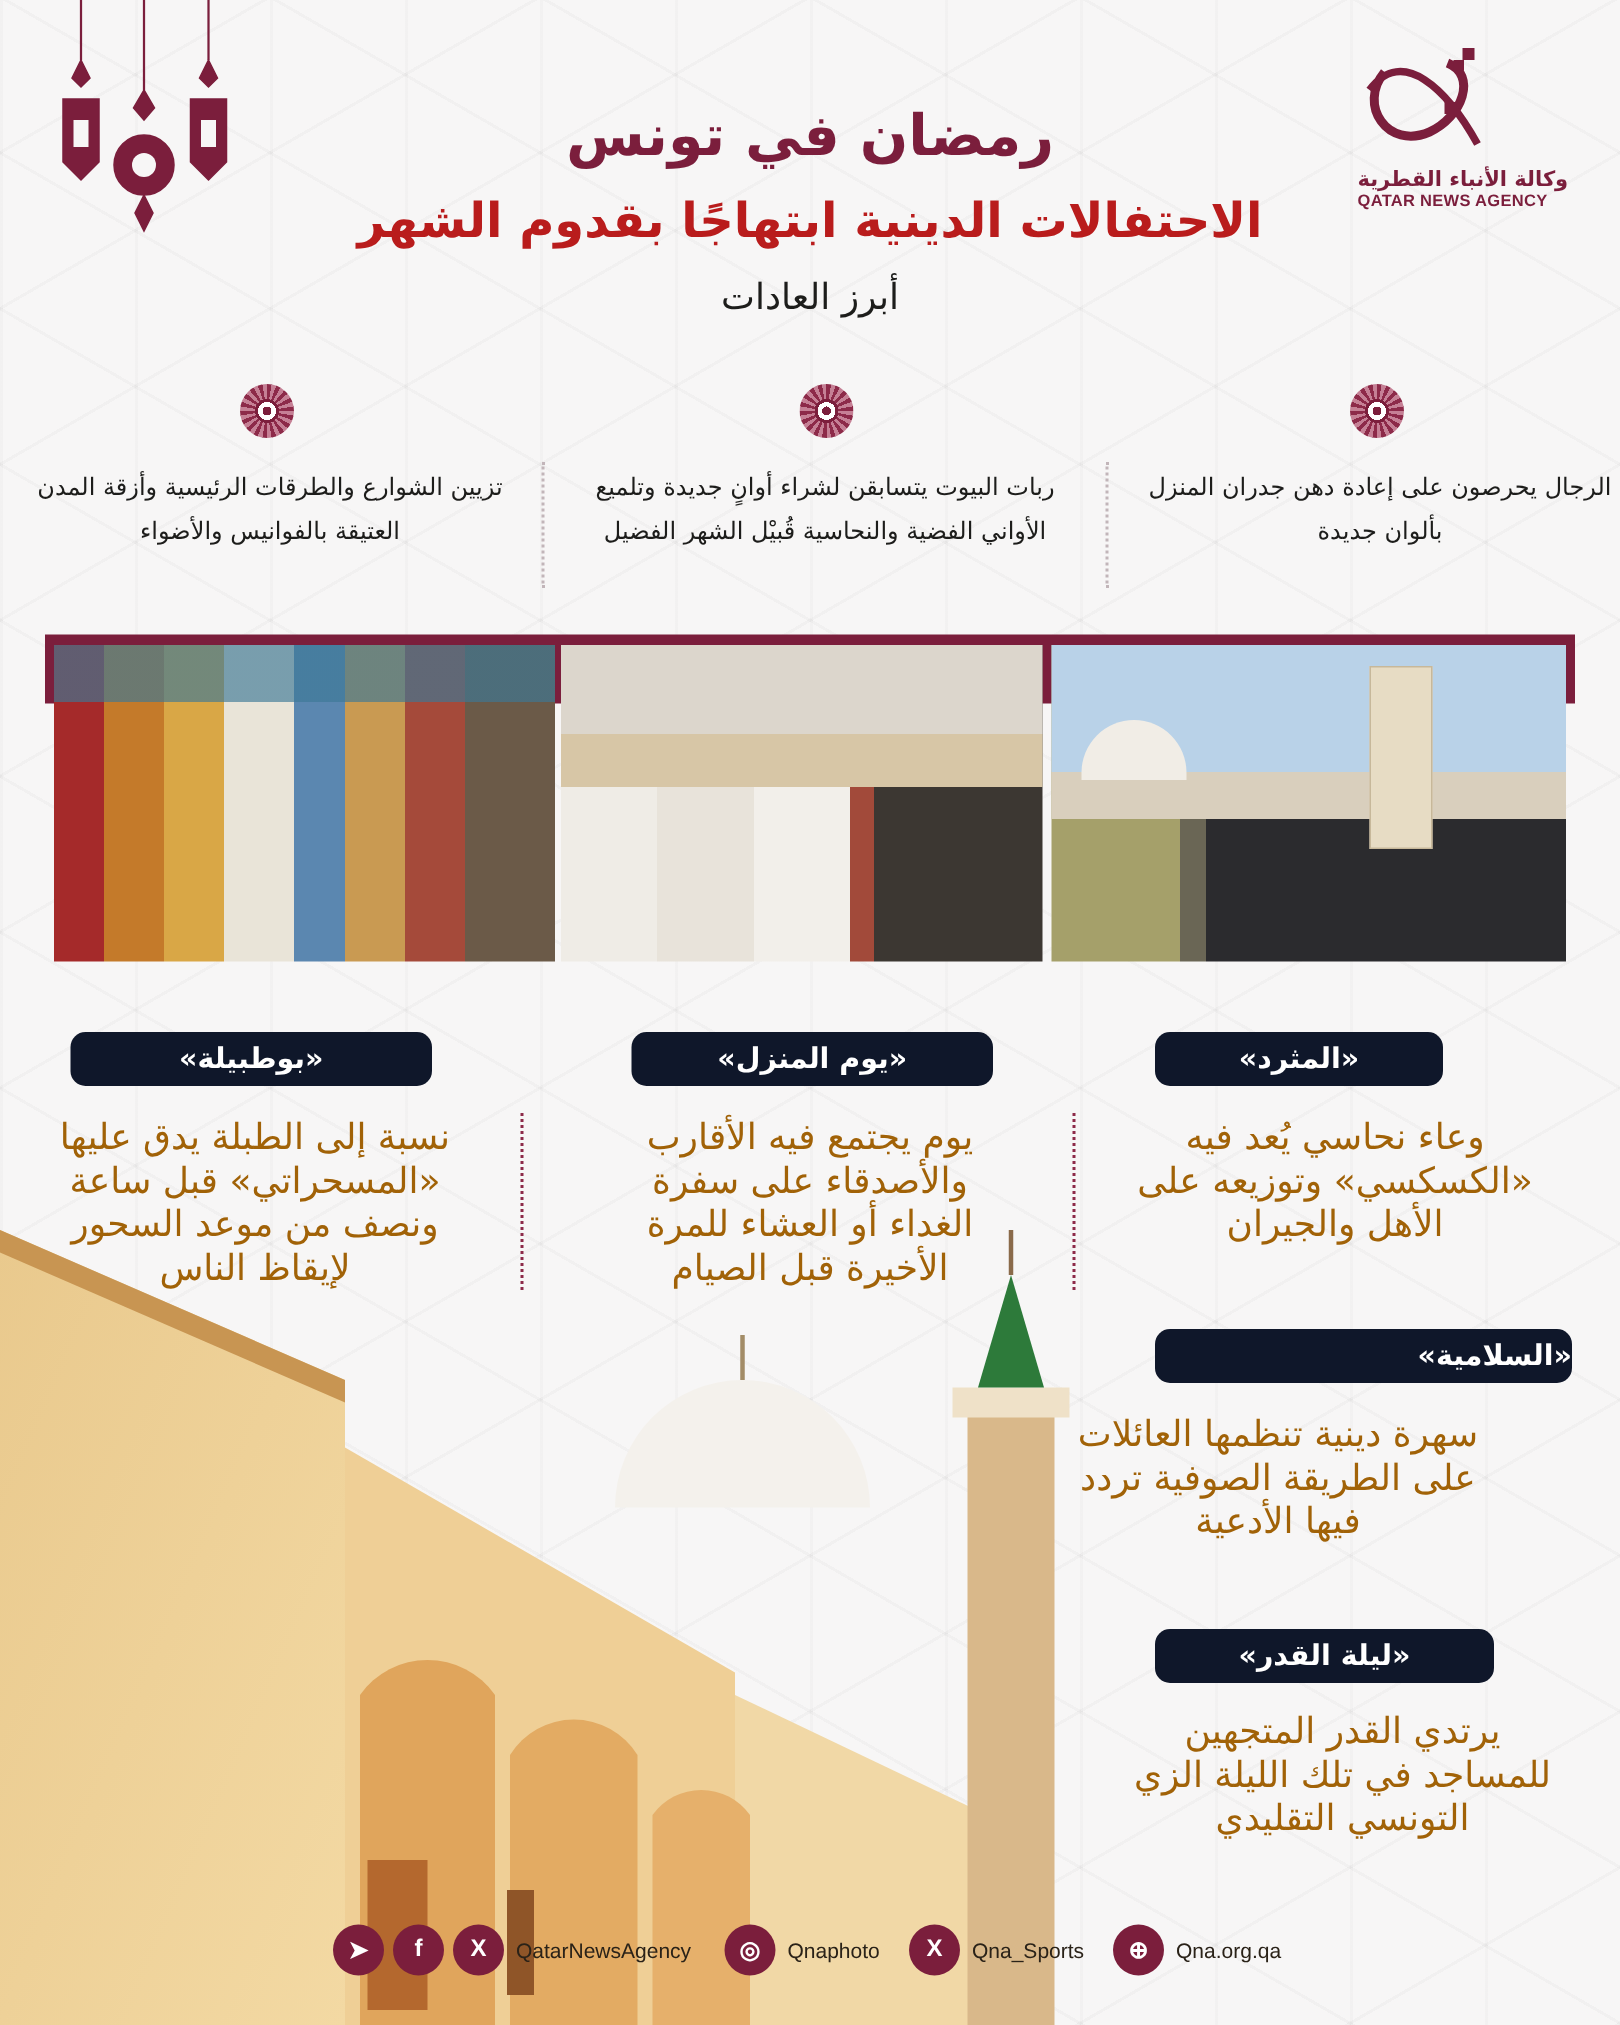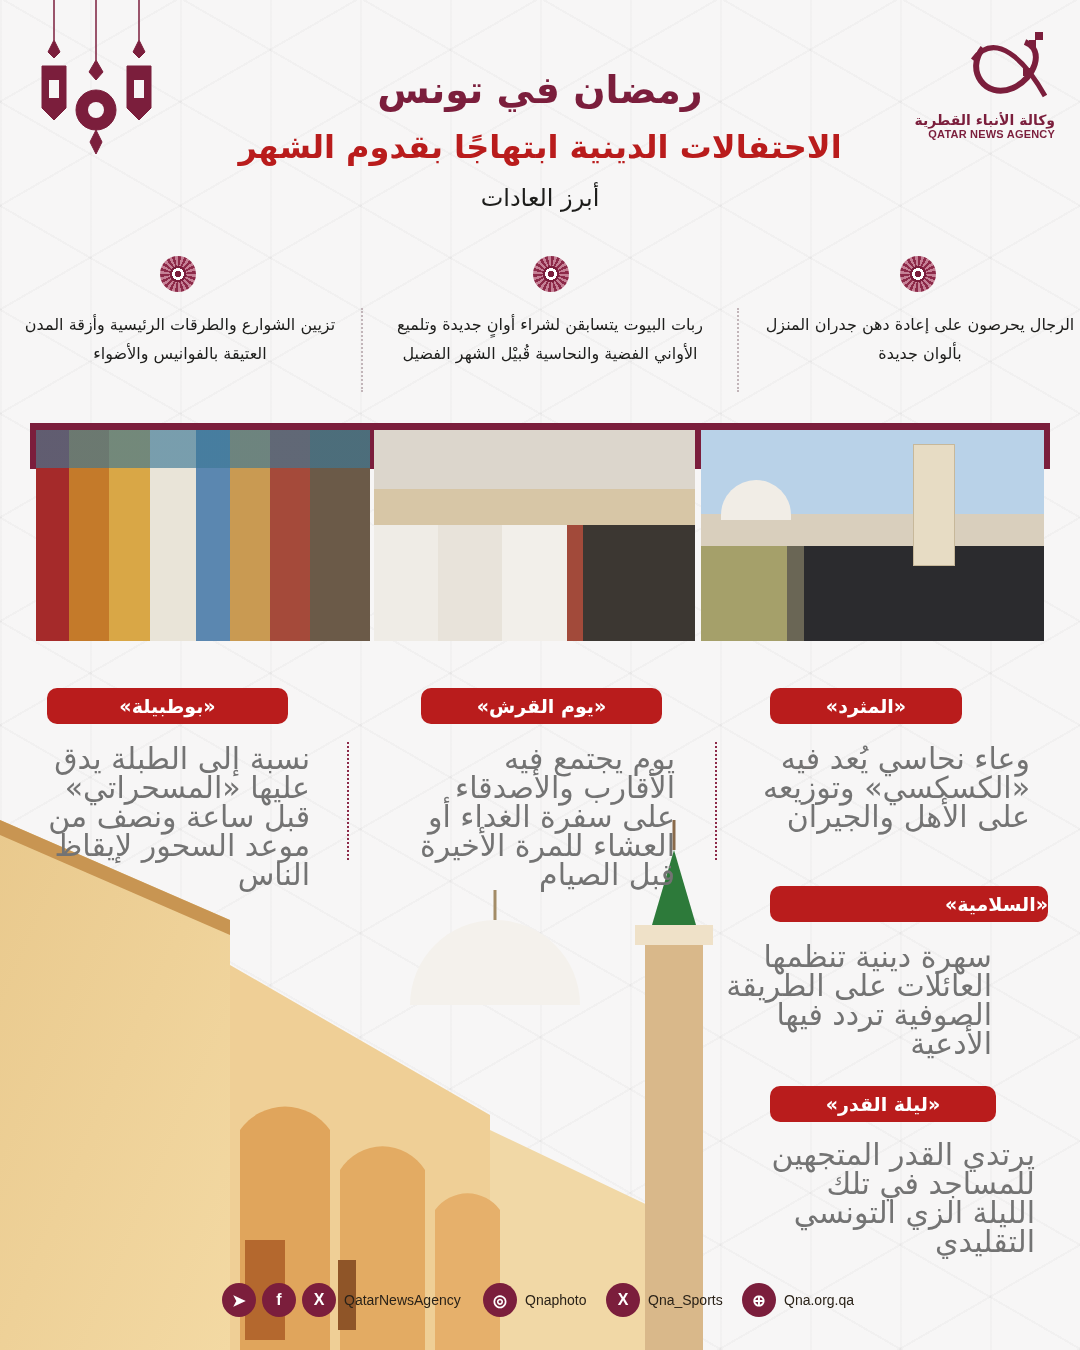--- a/index.html
+++ b/index.html
@@ -16,21 +16,21 @@
     background-image:
       repeating-linear-gradient(30deg, rgba(0,0,0,0.025) 0 2px, transparent 2px 90px),
       repeating-linear-gradient(-30deg, rgba(0,0,0,0.025) 0 2px, transparent 2px 90px),
       repeating-linear-gradient(90deg, rgba(0,0,0,0.02) 0 2px, transparent 2px 90px);
   }
   .abs { position: absolute; }
   .rtl { direction: rtl; text-align: center; }
 
   
   .lanterns { left: 30px; top: 0; width: 140px; height: 160px; }
-  .logo { left: 905px; top: 30px; width: 150px; height: 130px; text-align: right; }
+  .logo { left: 905px; top: 30px; width: 150px; height: 130px; text-align: left; }
   .logo-ar { font-size: 14px; color: #7b1e3c; font-weight: bold; direction: rtl; margin-top: 2px; }
   .logo-en { font-family: "Liberation Sans", sans-serif; font-size: 11px; font-weight: bold; color: #7b1e3c; letter-spacing: 0.2px; }
 
   .title { left: 300px; top: 68px; width: 480px; font-size: 38px; font-weight: bold; color: #7b1e3c; }
   .subtitle { left: 180px; top: 128px; width: 720px; font-size: 32px; font-weight: bold; color: #b91c1c; }
   .subtitle2 { left: 300px; top: 184px; width: 480px; font-size: 24px; font-weight: normal; color: #1d1d1b; }
 
   
   .rosette { width: 36px; height: 36px; border-radius: 50%;
     background: radial-gradient(circle, #7b1e3c 0 3px, #fff 3px 6px, #7b1e3c 6px 8px, transparent 8px),
@@ -64,23 +64,23 @@
     content:""; position:absolute; left: 212px; top: 14px; width: 40px; height: 120px; background: #e7dcc4; border: 1px solid #c7b89a;
   }
   .photo-mosque::before {
     content:""; position:absolute; left: 20px; top: 50px; width: 70px; height: 40px; border-radius: 35px 35px 0 0; background: #f1ede6; z-index: 1;
   }
 
   
   .building { left: 0; top: 810px; width: 720px; height: 540px; }
 
   
-  .pill { height: 36px; border-radius: 10px; background: #b91c1c; color: #fff; font-weight: bold;
+  .pill { height: 36px; border-radius: 10px; background: #0f172a; color: #fff; font-weight: bold;
     font-size: 19px; line-height: 36px; direction: rtl; text-align: center; }
-  .card-text { font-size: 30px; line-height: 29px; color: #737373; direction: rtl; text-align: right; }
+  .card-text { font-size: 24px; line-height: 29px; color: #a16207; direction: rtl; text-align: center; }
   .vdiv-red { width: 0; border-left: 2px dotted #8d2a49; }
 
   
   .social { top: 1282px; height: 36px; display: flex; align-items: center; gap: 6px; }
   .sicon { width: 34px; height: 34px; border-radius: 50%; background: #7b1e3c; color: #fff;
     display: flex; align-items: center; justify-content: center; font-size: 16px; font-weight: bold;
     font-family: "Liberation Sans", sans-serif; }
   .shandle { font-family: "Liberation Sans", sans-serif; font-size: 14px; color: #2a2218; margin-left: 2px; }
 </style>
 </head>
@@ -165,21 +165,21 @@
   <rect x="635" y="115" width="78" height="20" fill="#efe1c8"></rect>
   <polygon points="652,115 674,40 696,115" fill="#2d7a3a"></polygon>
   <line x1="674" y1="40" x2="674" y2="10" stroke="#8a6a4a" stroke-width="3"></line>
 </svg>
 
 <div class="abs pill" style="left:770px; top:688px; width:192px;">«المثرد»</div>
 <div class="abs card-text" style="left:750px; top:744px; width:280px;">وعاء نحاسي يُعد فيه «الكسكسي» وتوزيعه على الأهل والجيران</div>
 
 <div class="abs vdiv-red" style="left:715px; top:742px; height:118px;"></div>
 
-<div class="abs pill" style="left:421px; top:688px; width:241px;">«يوم القرش»</div>
+<div class="abs pill" style="left:421px; top:688px; width:241px;">«يوم المنزل»</div>
 <div class="abs card-text" style="left:405px; top:744px; width:270px;">يوم يجتمع فيه الأقارب والأصدقاء على سفرة الغداء أو العشاء للمرة الأخيرة قبل الصيام</div>
 
 <div class="abs vdiv-red" style="left:347px; top:742px; height:118px;"></div>
 
 <div class="abs pill" style="left:47px; top:688px; width:241px;">«بوطبيلة»</div>
 <div class="abs card-text" style="left:30px; top:744px; width:280px;">نسبة إلى الطبلة يدق عليها «المسحراتي» قبل ساعة ونصف من موعد السحور لإيقاظ الناس</div>
 
 <div class="abs pill" style="left:770px; top:886px; width:278px;text-align:right;">«السلامية»</div>
 <div class="abs card-text" style="left:712px; top:942px; width:280px;">سهرة دينية تنظمها العائلات على الطريقة الصوفية تردد فيها الأدعية</div>
 

